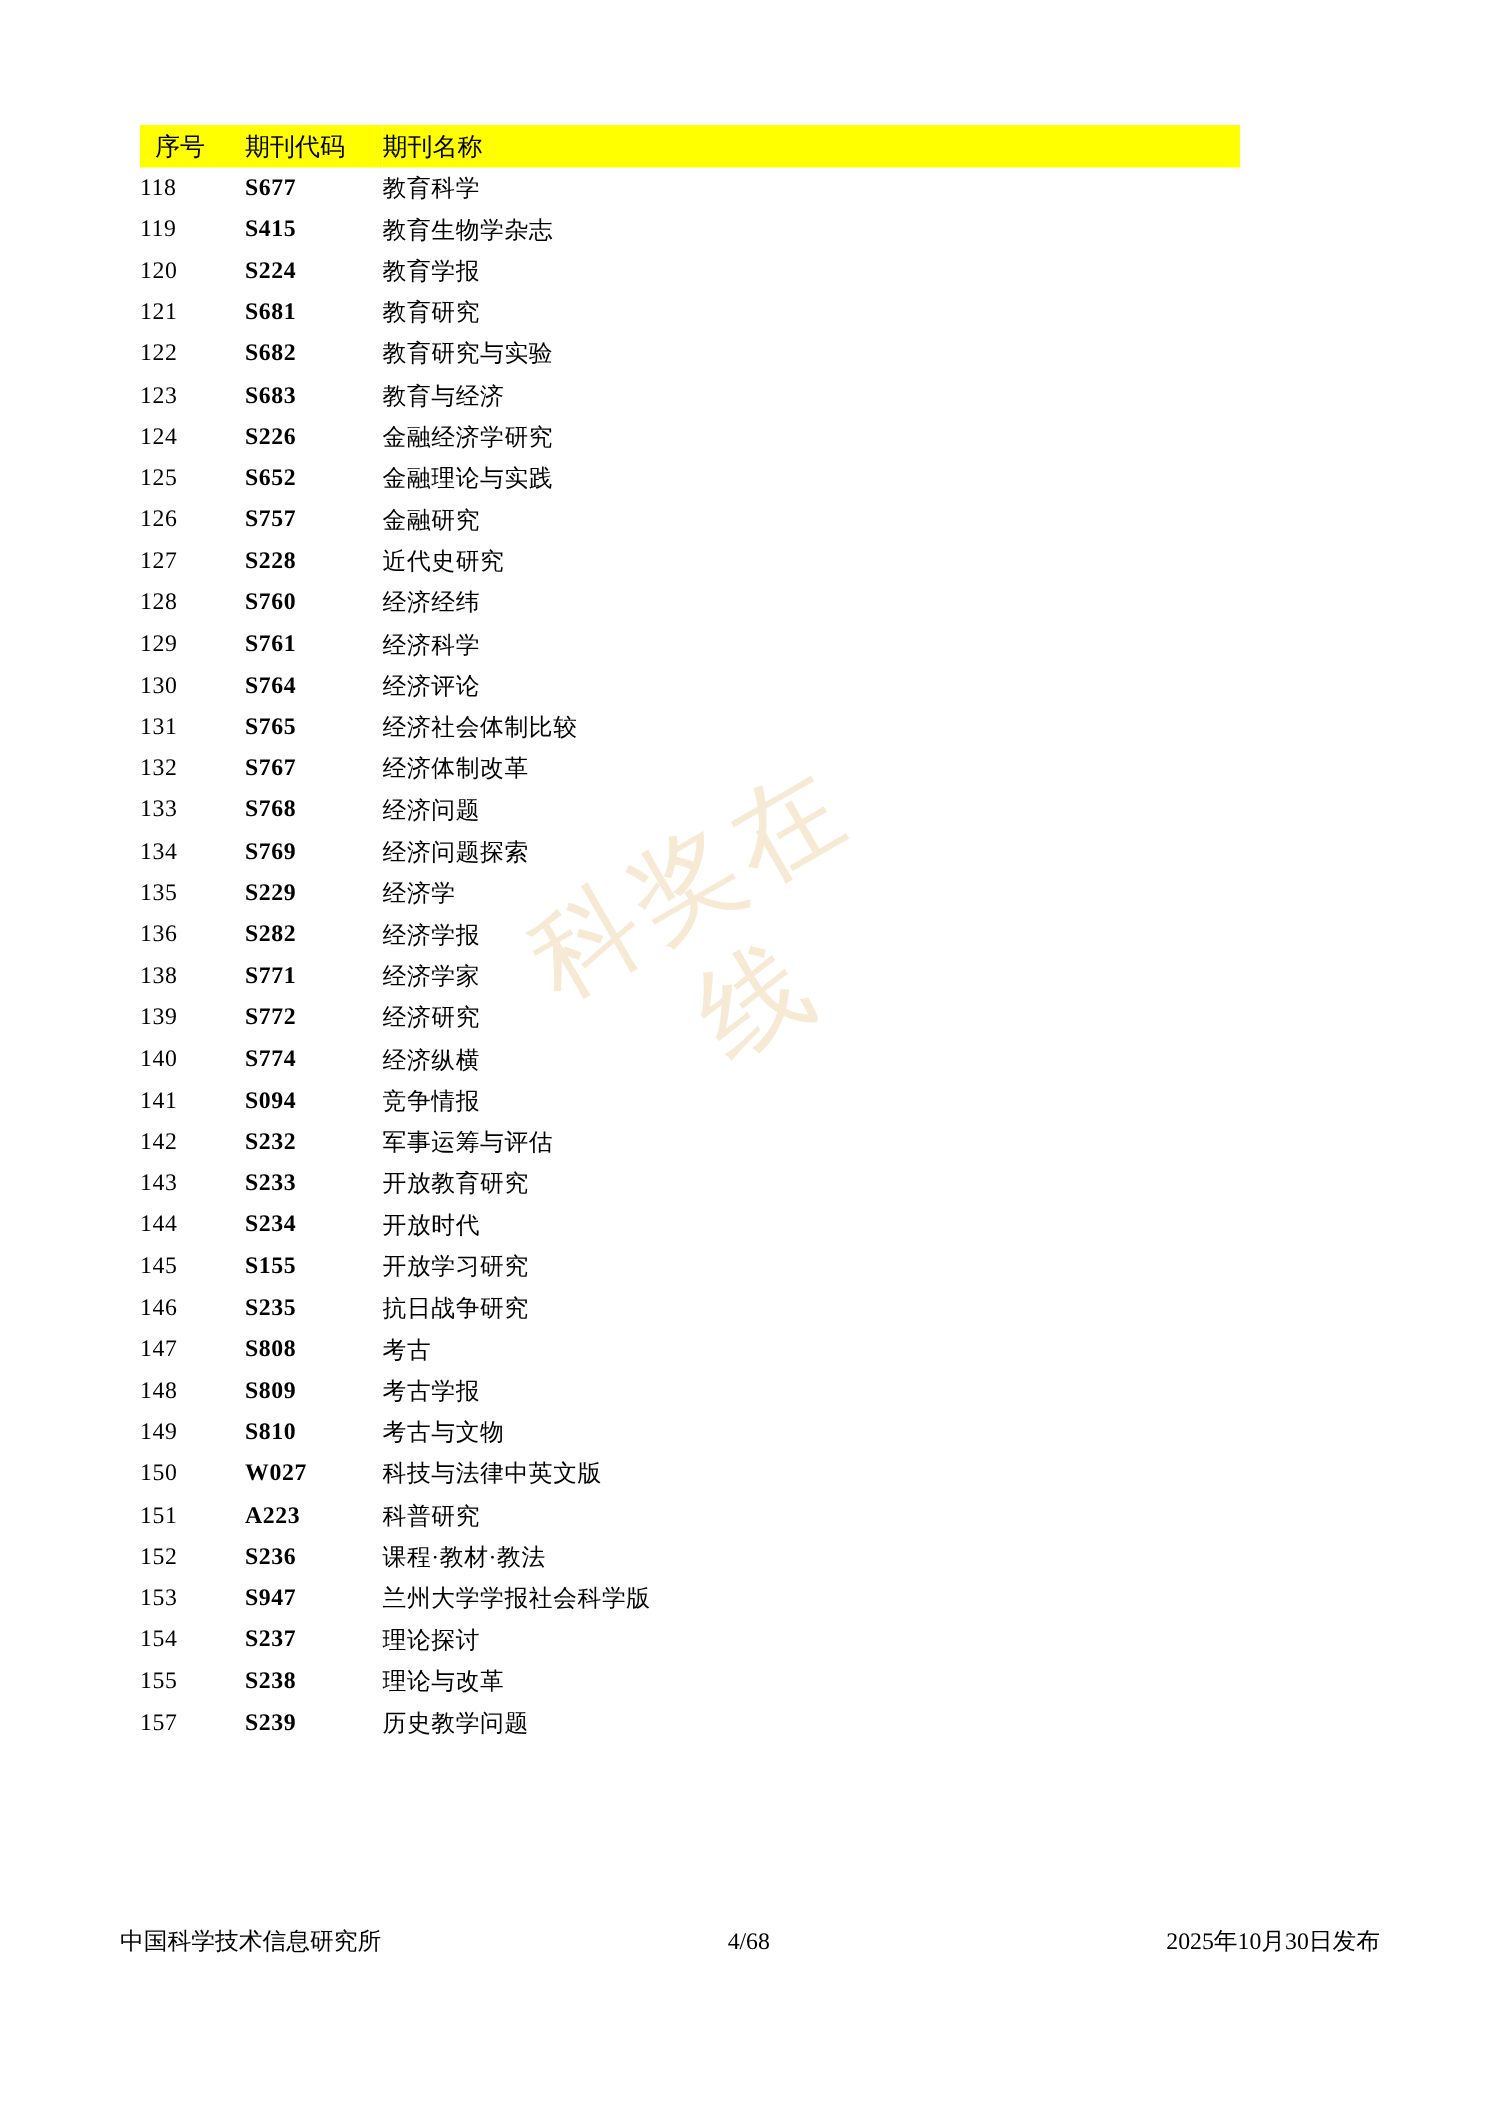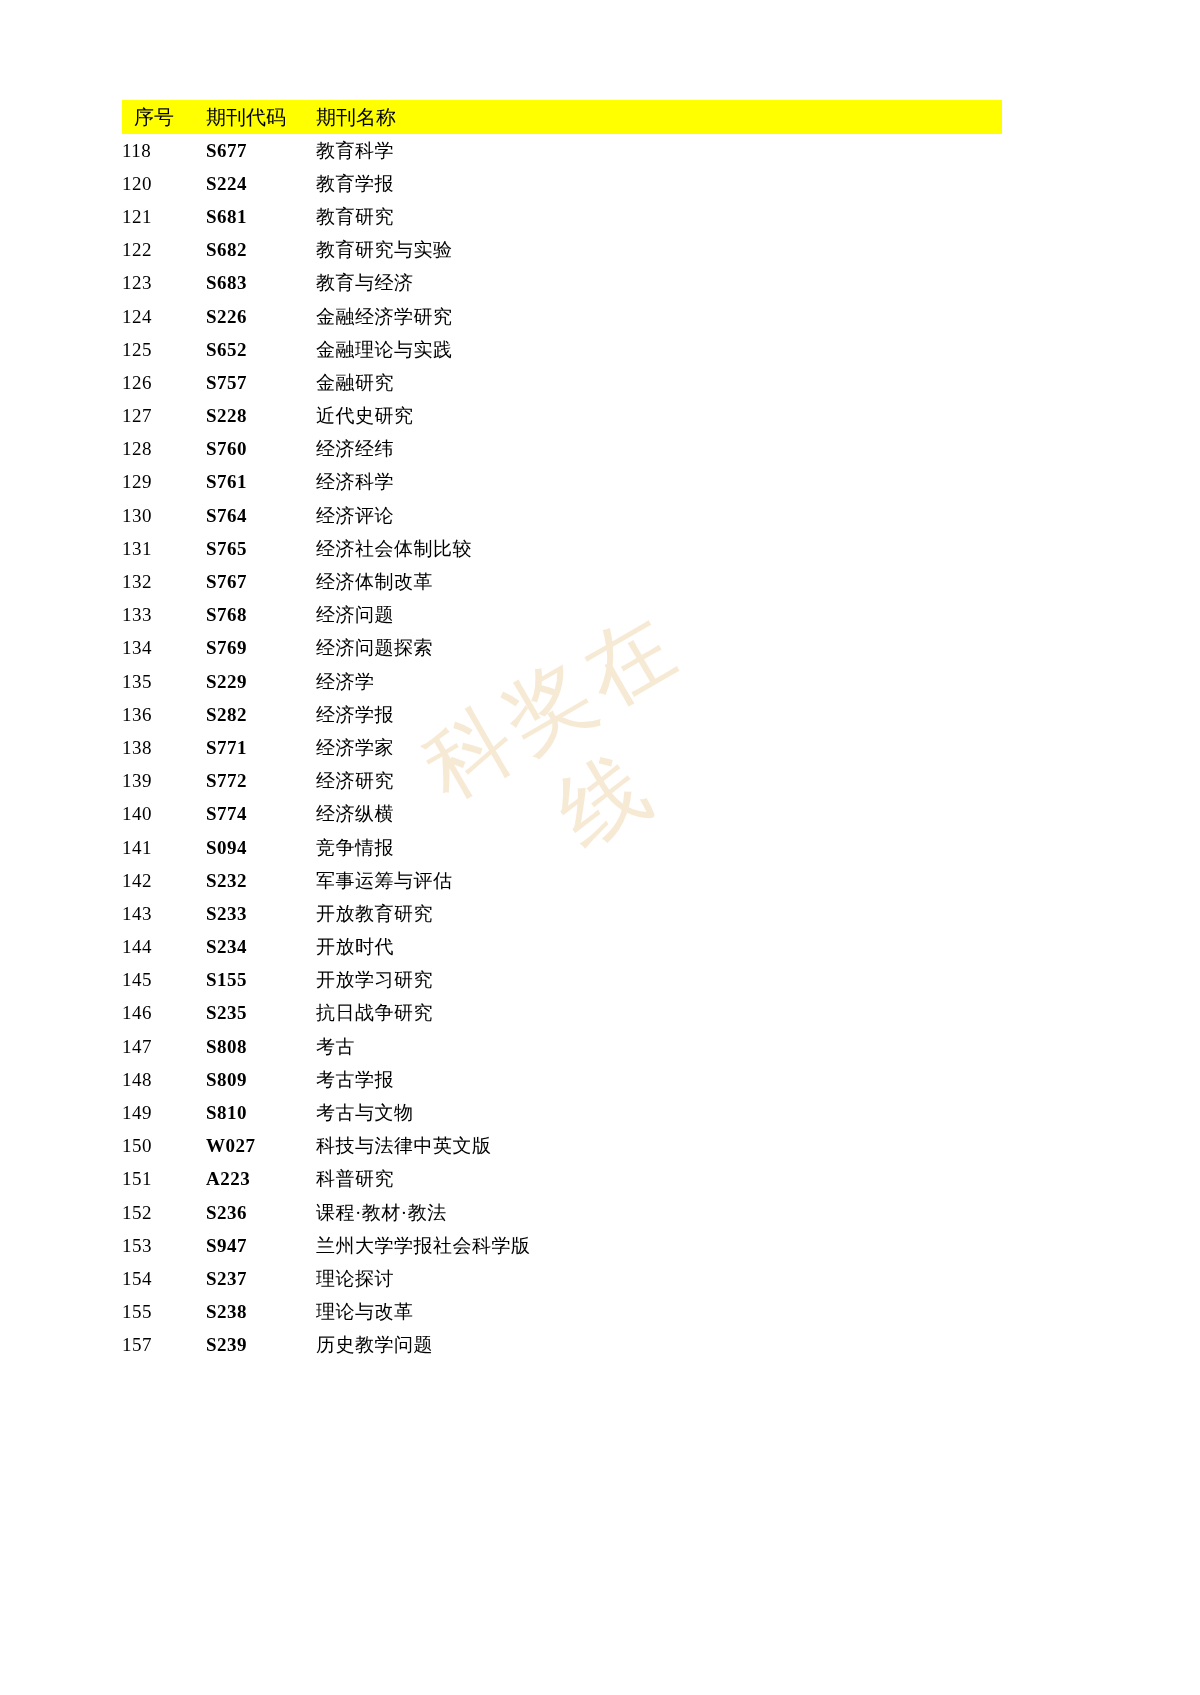--- a/index.html
+++ b/index.html
@@ -27,21 +27,21 @@
     opacity: 0.75;
     transform: rotate(-30deg);
     letter-spacing: 6px;
     pointer-events: none;
     user-select: none;
     line-height: 1.25;
     text-align: center;
   }
   .table-wrap {
     position: absolute;
-    left: 122px;
+    left: 112px;
     top: 100px;
     width: 880px;
   }
   table.journals {
     border-collapse: collapse;
     width: 880px;
     table-layout: fixed;
   }
   table.journals td, table.journals th {
     padding: 0;
@@ -124,20 +124,25 @@
           <th class="h-name">期刊名称</th>
         </tr>
       </thead>
       <tbody>
         <tr>
           <td class="c-idx">118</td>
           <td class="c-code">S677</td>
           <td class="c-name">教育科学</td>
         </tr>
         <tr>
+          <td class="c-idx">119</td>
+          <td class="c-code">S415</td>
+          <td class="c-name">教育生物学杂志</td>
+        </tr>
+        <tr>
           <td class="c-idx">120</td>
           <td class="c-code">S224</td>
           <td class="c-name">教育学报</td>
         </tr>
         <tr>
           <td class="c-idx">121</td>
           <td class="c-code">S681</td>
           <td class="c-name">教育研究</td>
         </tr>
         <tr>
@@ -307,14 +312,19 @@
         </tr>
         <tr>
           <td class="c-idx">157</td>
           <td class="c-code">S239</td>
           <td class="c-name">历史教学问题</td>
         </tr>
       </tbody>
     </table>
   </div>
 
+  <div class="footer">
+    <div class="f-left">中国科学技术信息研究所</div>
+    <div class="f-center">4/68</div>
+    <div class="f-right">2025年10月30日发布</div>
+  </div>
 
 </div>
 
 </body></html>

